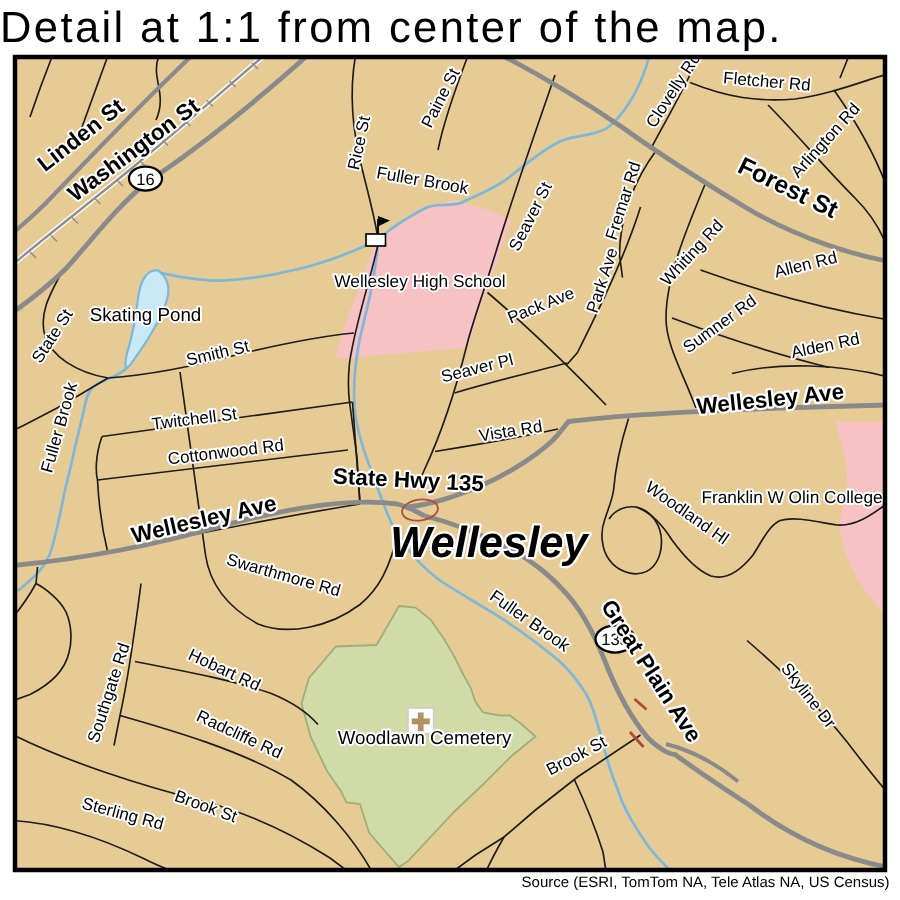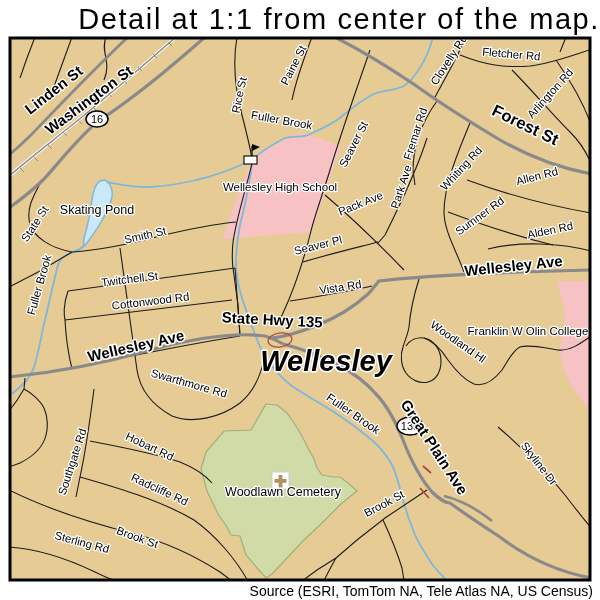--- a/index.html
+++ b/index.html
@@ -1,18 +1,18 @@
 <!DOCTYPE html>
 <html><head>
 <meta charset="utf-8">
 <style>
   html,body{margin:0;padding:0;background:#ffffff;width:600px;height:600px;overflow:hidden;}
   body{font-family:"Liberation Sans", sans-serif;position:relative;}
-  #title{position:absolute;left:0;top:3px;width:600px;text-align:right;font-size:29px;letter-spacing:1.6px;color:#000;}
-  #src{position:absolute;right:7px;top:583px;font-size:14px;color:#000;}
+  #title{position:absolute;left:0;top:3px;width:600px;text-align:left;font-size:29px;letter-spacing:1.6px;color:#000;}
+  #src{position:absolute;right:7px;top:583px;font-size:10px;color:#000;}
   #map{position:absolute;left:0px;top:0px;}
   text{font-family:"Liberation Sans", sans-serif;paint-order:stroke;stroke:#ffffff;stroke-width:2.6px;stroke-linejoin:round;fill:#000;}
   .b{font-weight:bold;}
   .w{stroke-width:3px;}
 </style>
 </head>
 <body>
 
 <div id="title">Detail at 1:1 from center of the map.</div>
 

